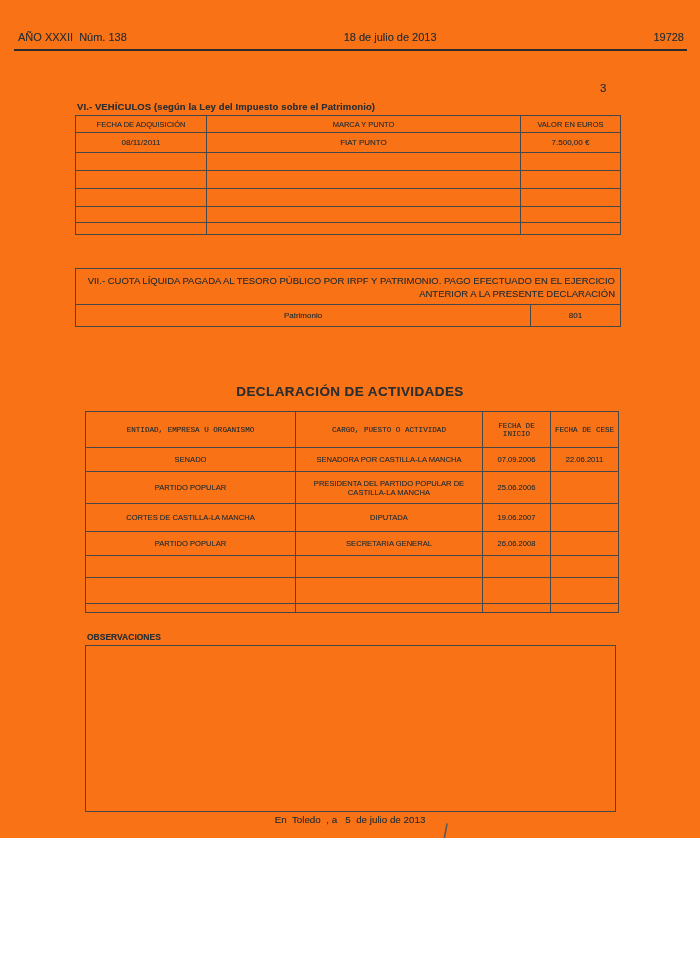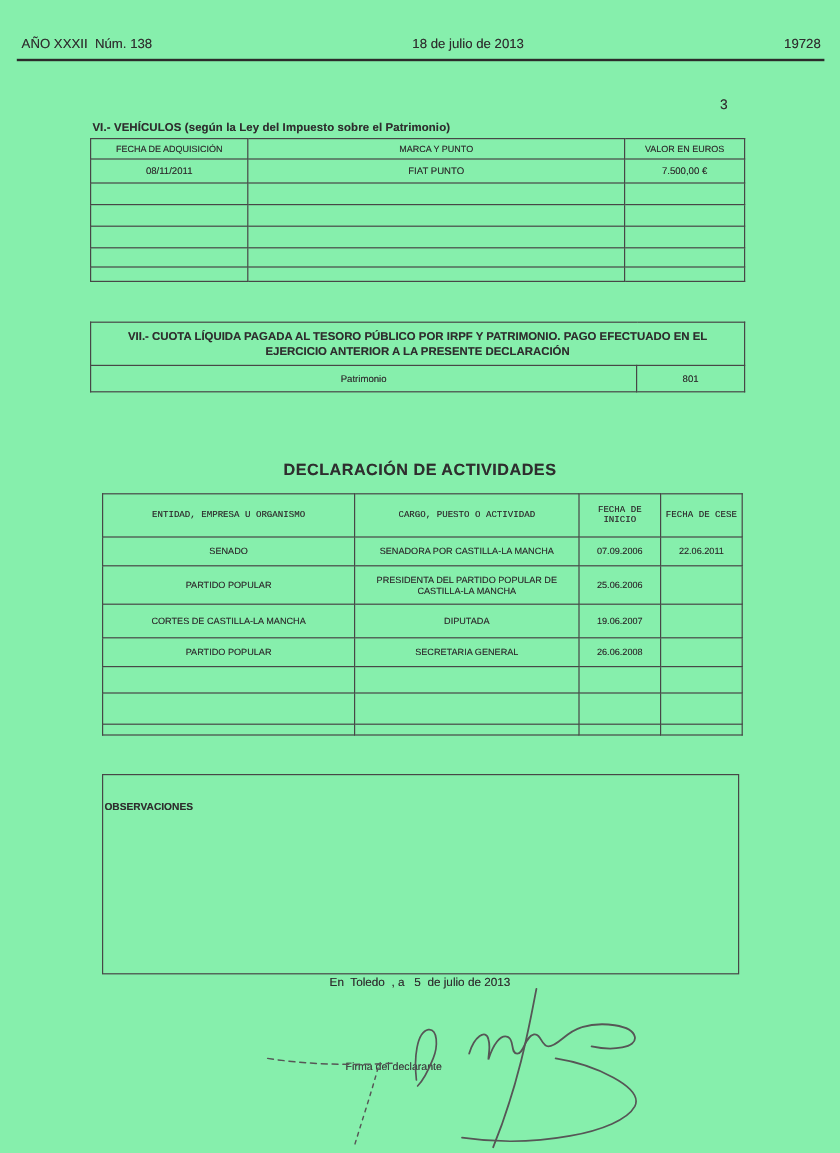--- a/index.html
+++ b/index.html
@@ -1,20 +1,20 @@
 <!DOCTYPE html>
 <html><head>
 <meta charset="utf-8">
 <style>
   * { box-sizing: border-box; }
   html,body { margin:0; padding:0; background:#ffffff; }
   .page {
     position: relative;
-    width: 700px; height: 961px;
-    background: #86efac;
+    width: 700px; height: 838px;
+    background: #f97316;
     font-family: "Liberation Sans", sans-serif;
     color: #2e2e2e;
     overflow: hidden;
     text-shadow: 0 0 0.5px rgba(60,60,60,.55);
   }
 
   
   .hdr { position:absolute; top:31px; left:18px; right:16px;
          display:flex; justify-content:space-between; align-items:baseline;
          font-size:11px; }
@@ -34,38 +34,38 @@
   .veh-title { position:absolute; top:101px; left:77px;
                font-size:9.5px; font-weight:bold; letter-spacing:.1px; }
   .veh-table { position:absolute; top:115px; left:75px; width:545px;
                font-size:8px; }
   .veh-table th { font-size:7.5px; }
   .h17{height:17px} .h20{height:20px} .h18{height:18px} .h16{height:16px} .h12{height:12px}
 
   
   .cuo-table { position:absolute; top:268px; left:75px; width:545px;
                font-size:8px; }
-  .cuo-title { text-align:center; vertical-align:bottom; height:36px;
-               font-weight:bold; font-size:9.5px; line-height:1.35;
+  .cuo-title { text-align:right; vertical-align:bottom; height:36px;
+               font-weight:normal; font-size:9.5px; line-height:1.35;
                padding:2px 5px 3px 5px; }
   .cuo-row { height:22px; }
 
   
   .act-title { position:absolute; top:384px; left:0; width:100%;
                text-align:center; font-size:13.5px; font-weight:bold;
                letter-spacing:.4px; }
   .act-table { position:absolute; top:411px; left:85px; width:533px;
                font-size:7.6px; }
   .act-table th { font-size:7.6px; height:36px;font-family:Liberation Mono, monospace; }
   .ah24{height:24px} .ah32{height:32px} .ah28{height:28px} .ah26{height:26px}
   .ah22{height:22px} .ah16{height:16px} .ah9{height:9px}
 
   
   .obs-label { position:absolute; top:632px; left:87px;
-               font-size:8.5px; font-weight:bold;margin-top:35px; }
+               font-size:8.5px; font-weight:bold; }
   .obs-box { position:absolute; top:645px; left:85px; width:531px; height:167px;
              border:1px solid #474747; background:transparent;
              font-size:9px; padding:4px; }
 
   
   .place-date { position:absolute; top:814px; left:0; width:100%;
                 text-align:center; font-size:9.8px; white-space:pre; }
   .sig-label { position:absolute; top:884px; left:288px; font-size:8.8px;
                color:#3c3c3c; }
   .sig-svg { position:absolute; top:820px; left:195px; width:370px; height:141px; }

